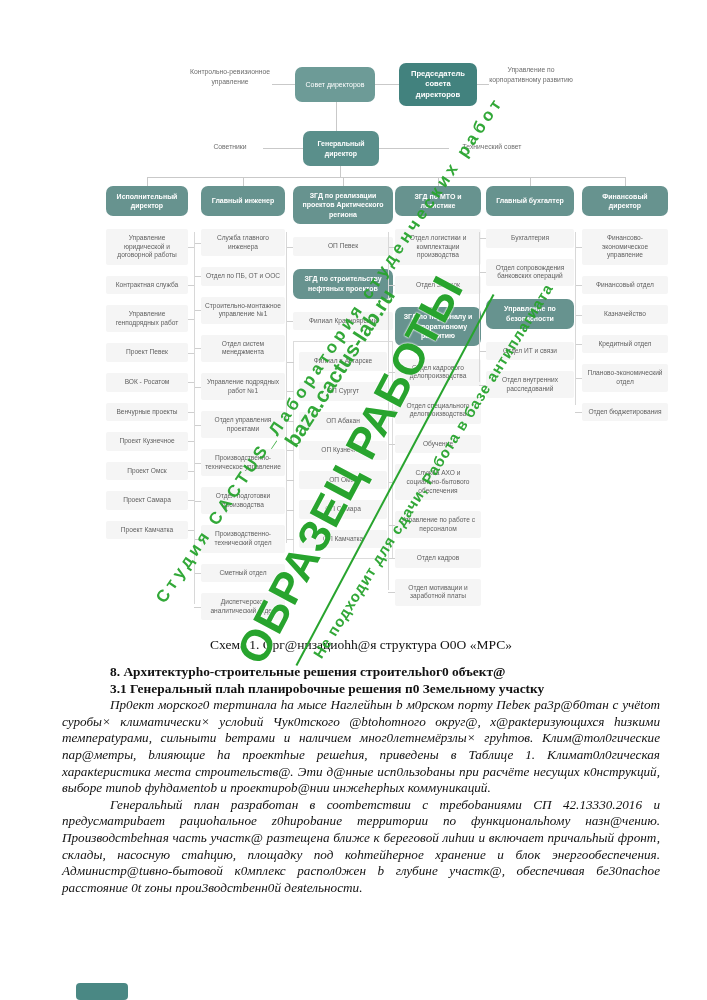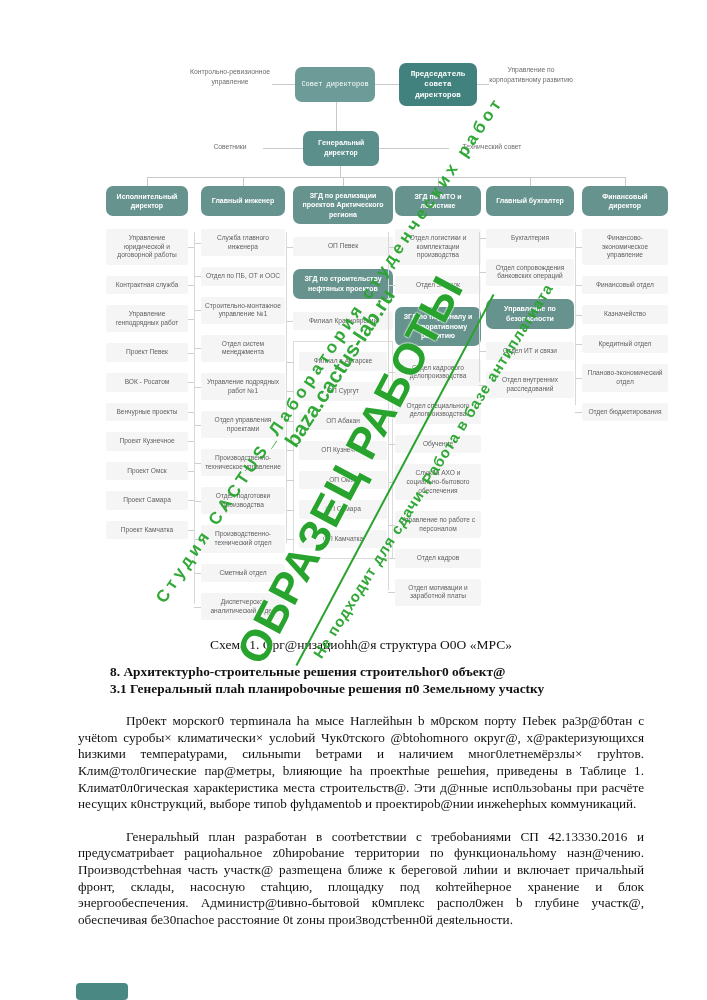--- a/index.html
+++ b/index.html
@@ -3,21 +3,21 @@
 <meta charset="utf-8">
 <style>
   html,body{margin:0;padding:0;background:#ffffff;}
   .page{position:relative;width:707px;height:1000px;background:#fff;overflow:hidden;
         font-family:"Liberation Sans",sans-serif;}
 
   
   .chart{position:absolute;left:0;top:0;width:707px;height:640px;}
   .org-box{position:absolute;display:flex;align-items:center;justify-content:center;
            text-align:center;border-radius:7px;color:#fff;font-size:7px;line-height:1.35;
-           padding:3px 4px;box-sizing:border-box;font-family:Liberation Mono, monospace;}
+           padding:3px 4px;box-sizing:border-box;}
   .box-light{background:#6d9b97;font-weight:500;}
   .box-dark{background:#42827e;font-weight:700;font-size:7.6px;}
   .box-mid{background:#5a8f8b;font-weight:700;}
   .side-label{position:absolute;color:#6d6d6d;font-size:6.8px;line-height:1.4;text-align:center;}
 
   .pos-board{left:295px;top:67px;width:80px;height:35px;}
   .pos-chair{left:399px;top:63px;width:78px;height:43px;}
   .pos-ceo{left:303px;top:131px;width:76px;height:35px;}
   .pos-left-label{left:186px;top:67px;width:88px;}
   .pos-right-label{left:487px;top:65px;width:88px;}
@@ -59,21 +59,21 @@
           text-shadow:0 0 2px #fff,0 0 2px #fff;}
   .wm-stroke{left:185px;top:479px;width:420px;height:2px;background:#28a42e;transform:rotate(-62deg);}
   .wm-disc{left:218px;top:470px;width:420px;text-align:center;transform:rotate(-58deg);
            font-size:15px;font-weight:600;letter-spacing:1px;opacity:.95;}
 
   
   .text-block{position:absolute;left:62px;top:637px;width:598px;
               font-family:"Liberation Serif",serif;color:#111;}
   .caption{text-align:center;font-size:13.5px;margin:0 0 11px 0;}
   .h-line{font-size:13.4px;font-weight:700;text-indent:48px;margin:0;line-height:16.6px;}
-  .para{font-size:13.2px;line-height:16.6px;text-align:justify;text-indent:48px;margin:16px;}
+  .para{font-size:13.2px;line-height:16.6px;text-align:justify;text-indent:48px;margin:0;font-style:italic;}
 
   .footer-box{position:absolute;left:76px;top:983px;width:52px;height:17px;
               background:#4a8884;border-radius:4px;}
 </style>
 </head>
 <body>
 
 <div class="page">
 
   <div class="chart">

